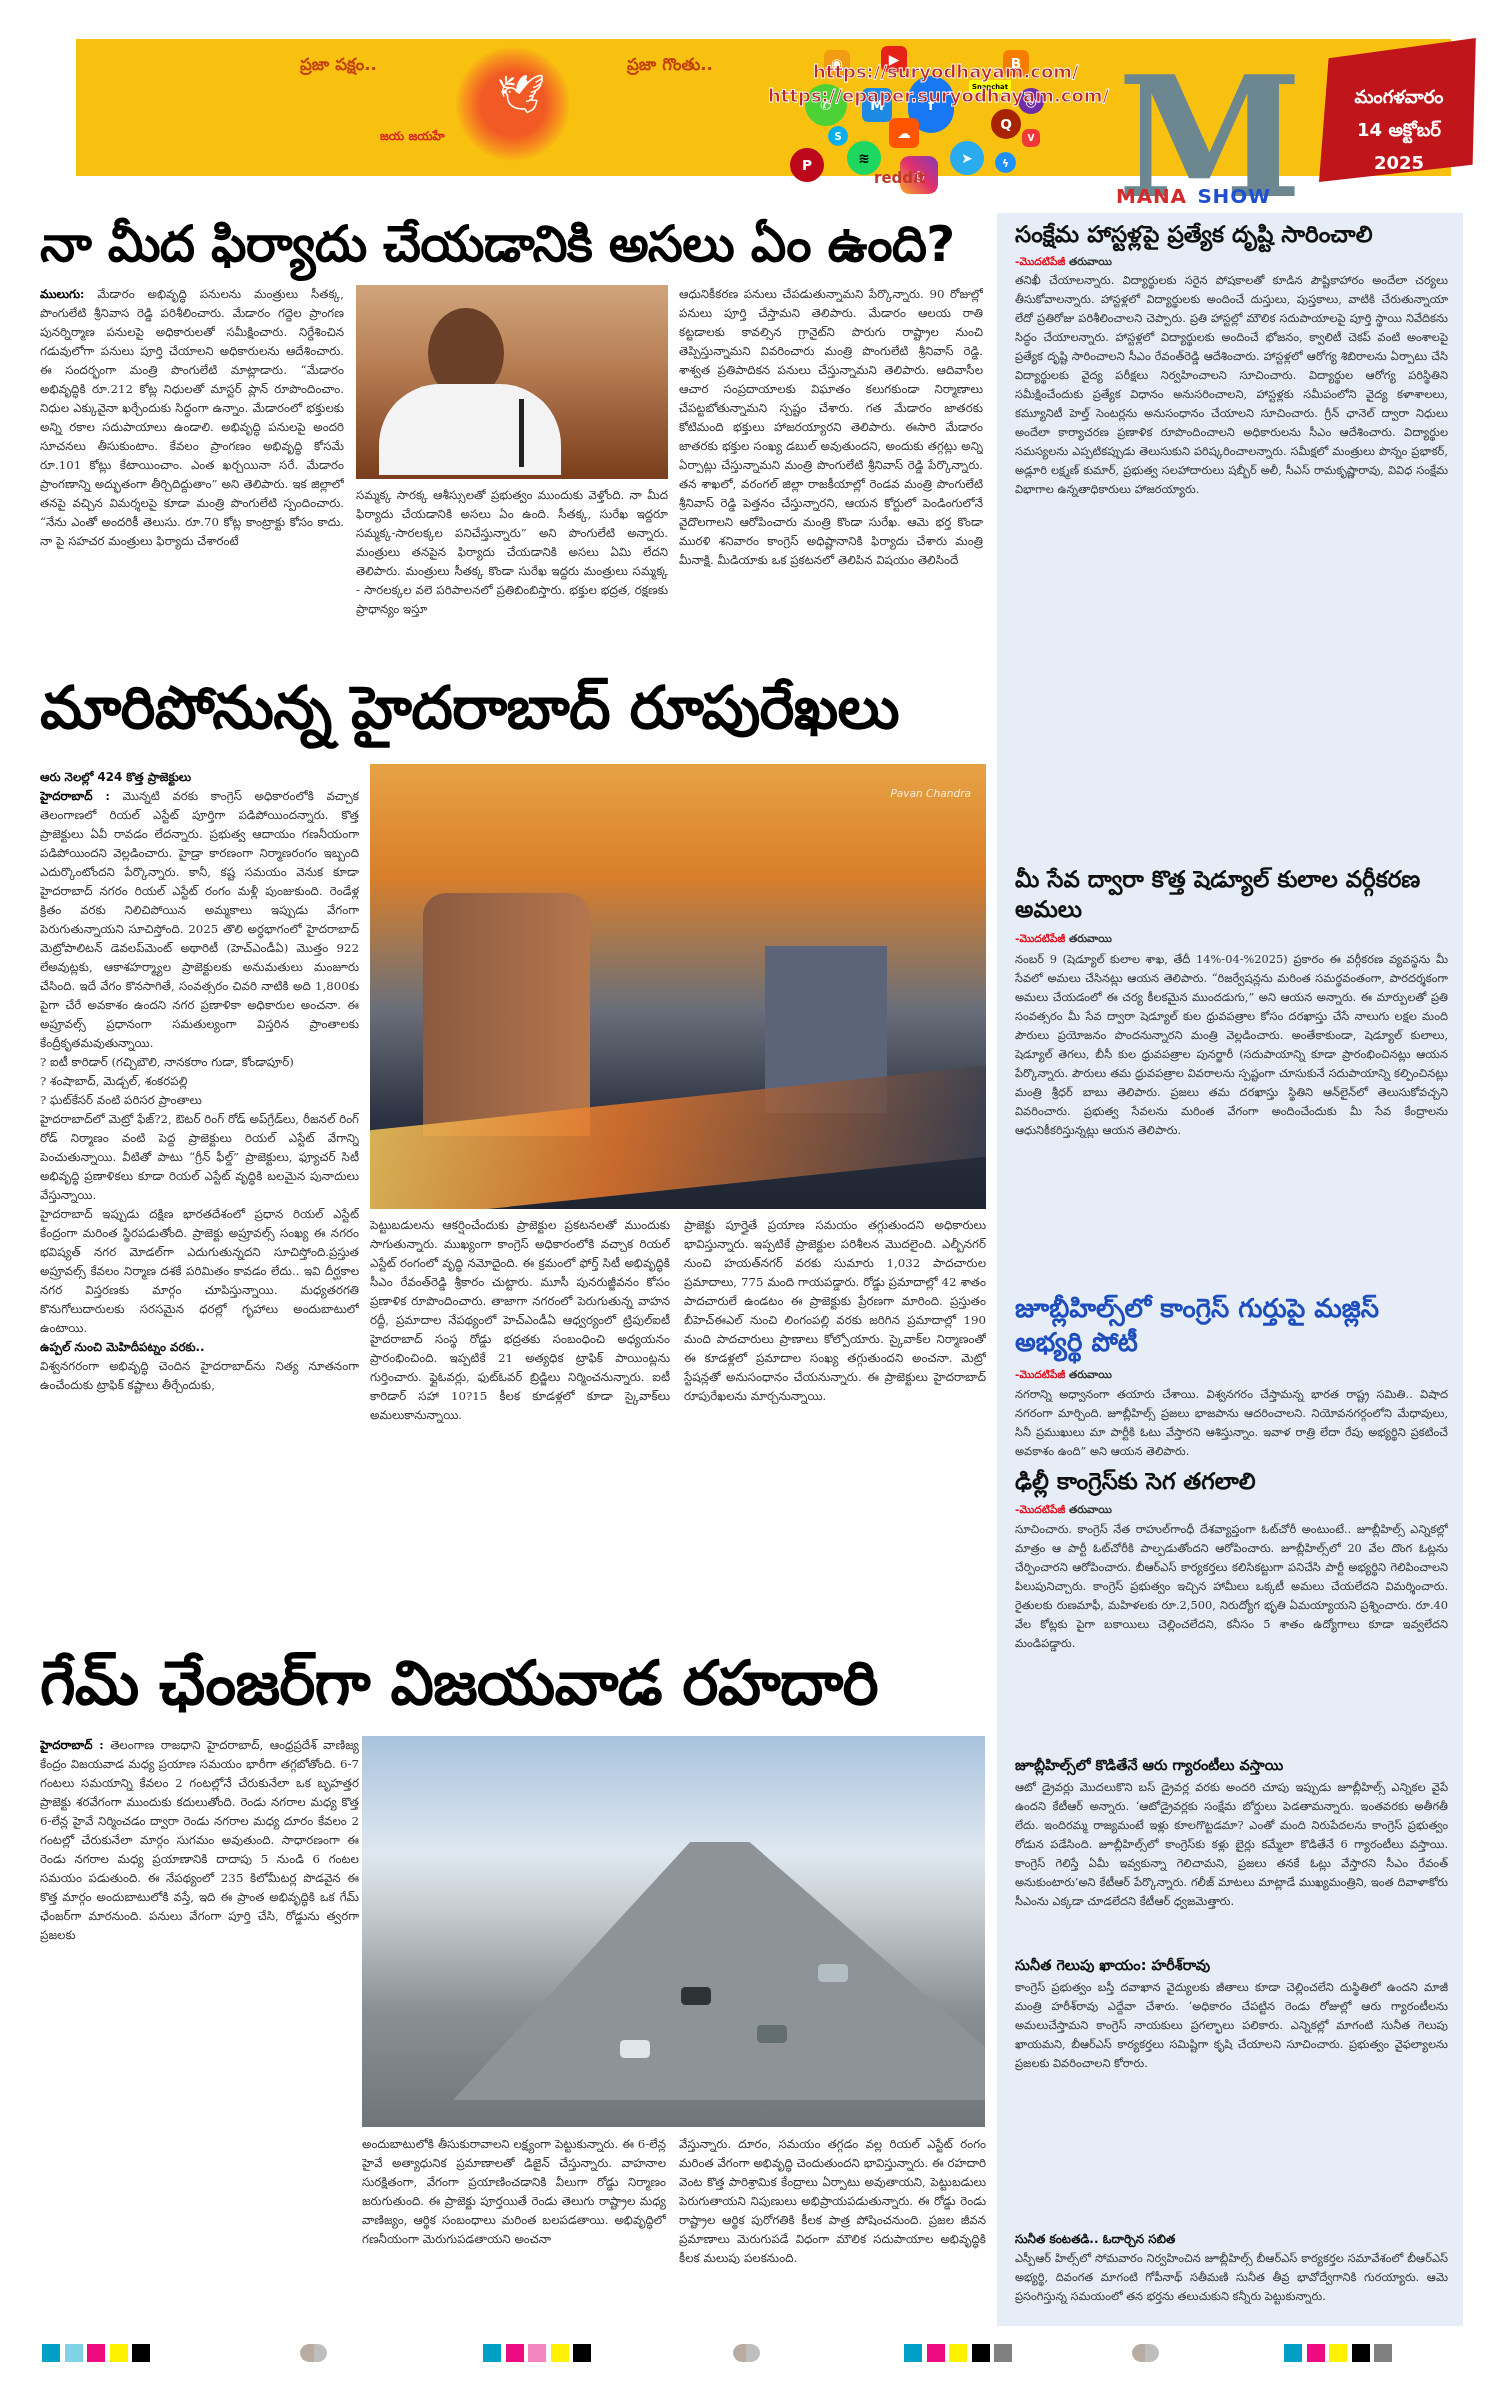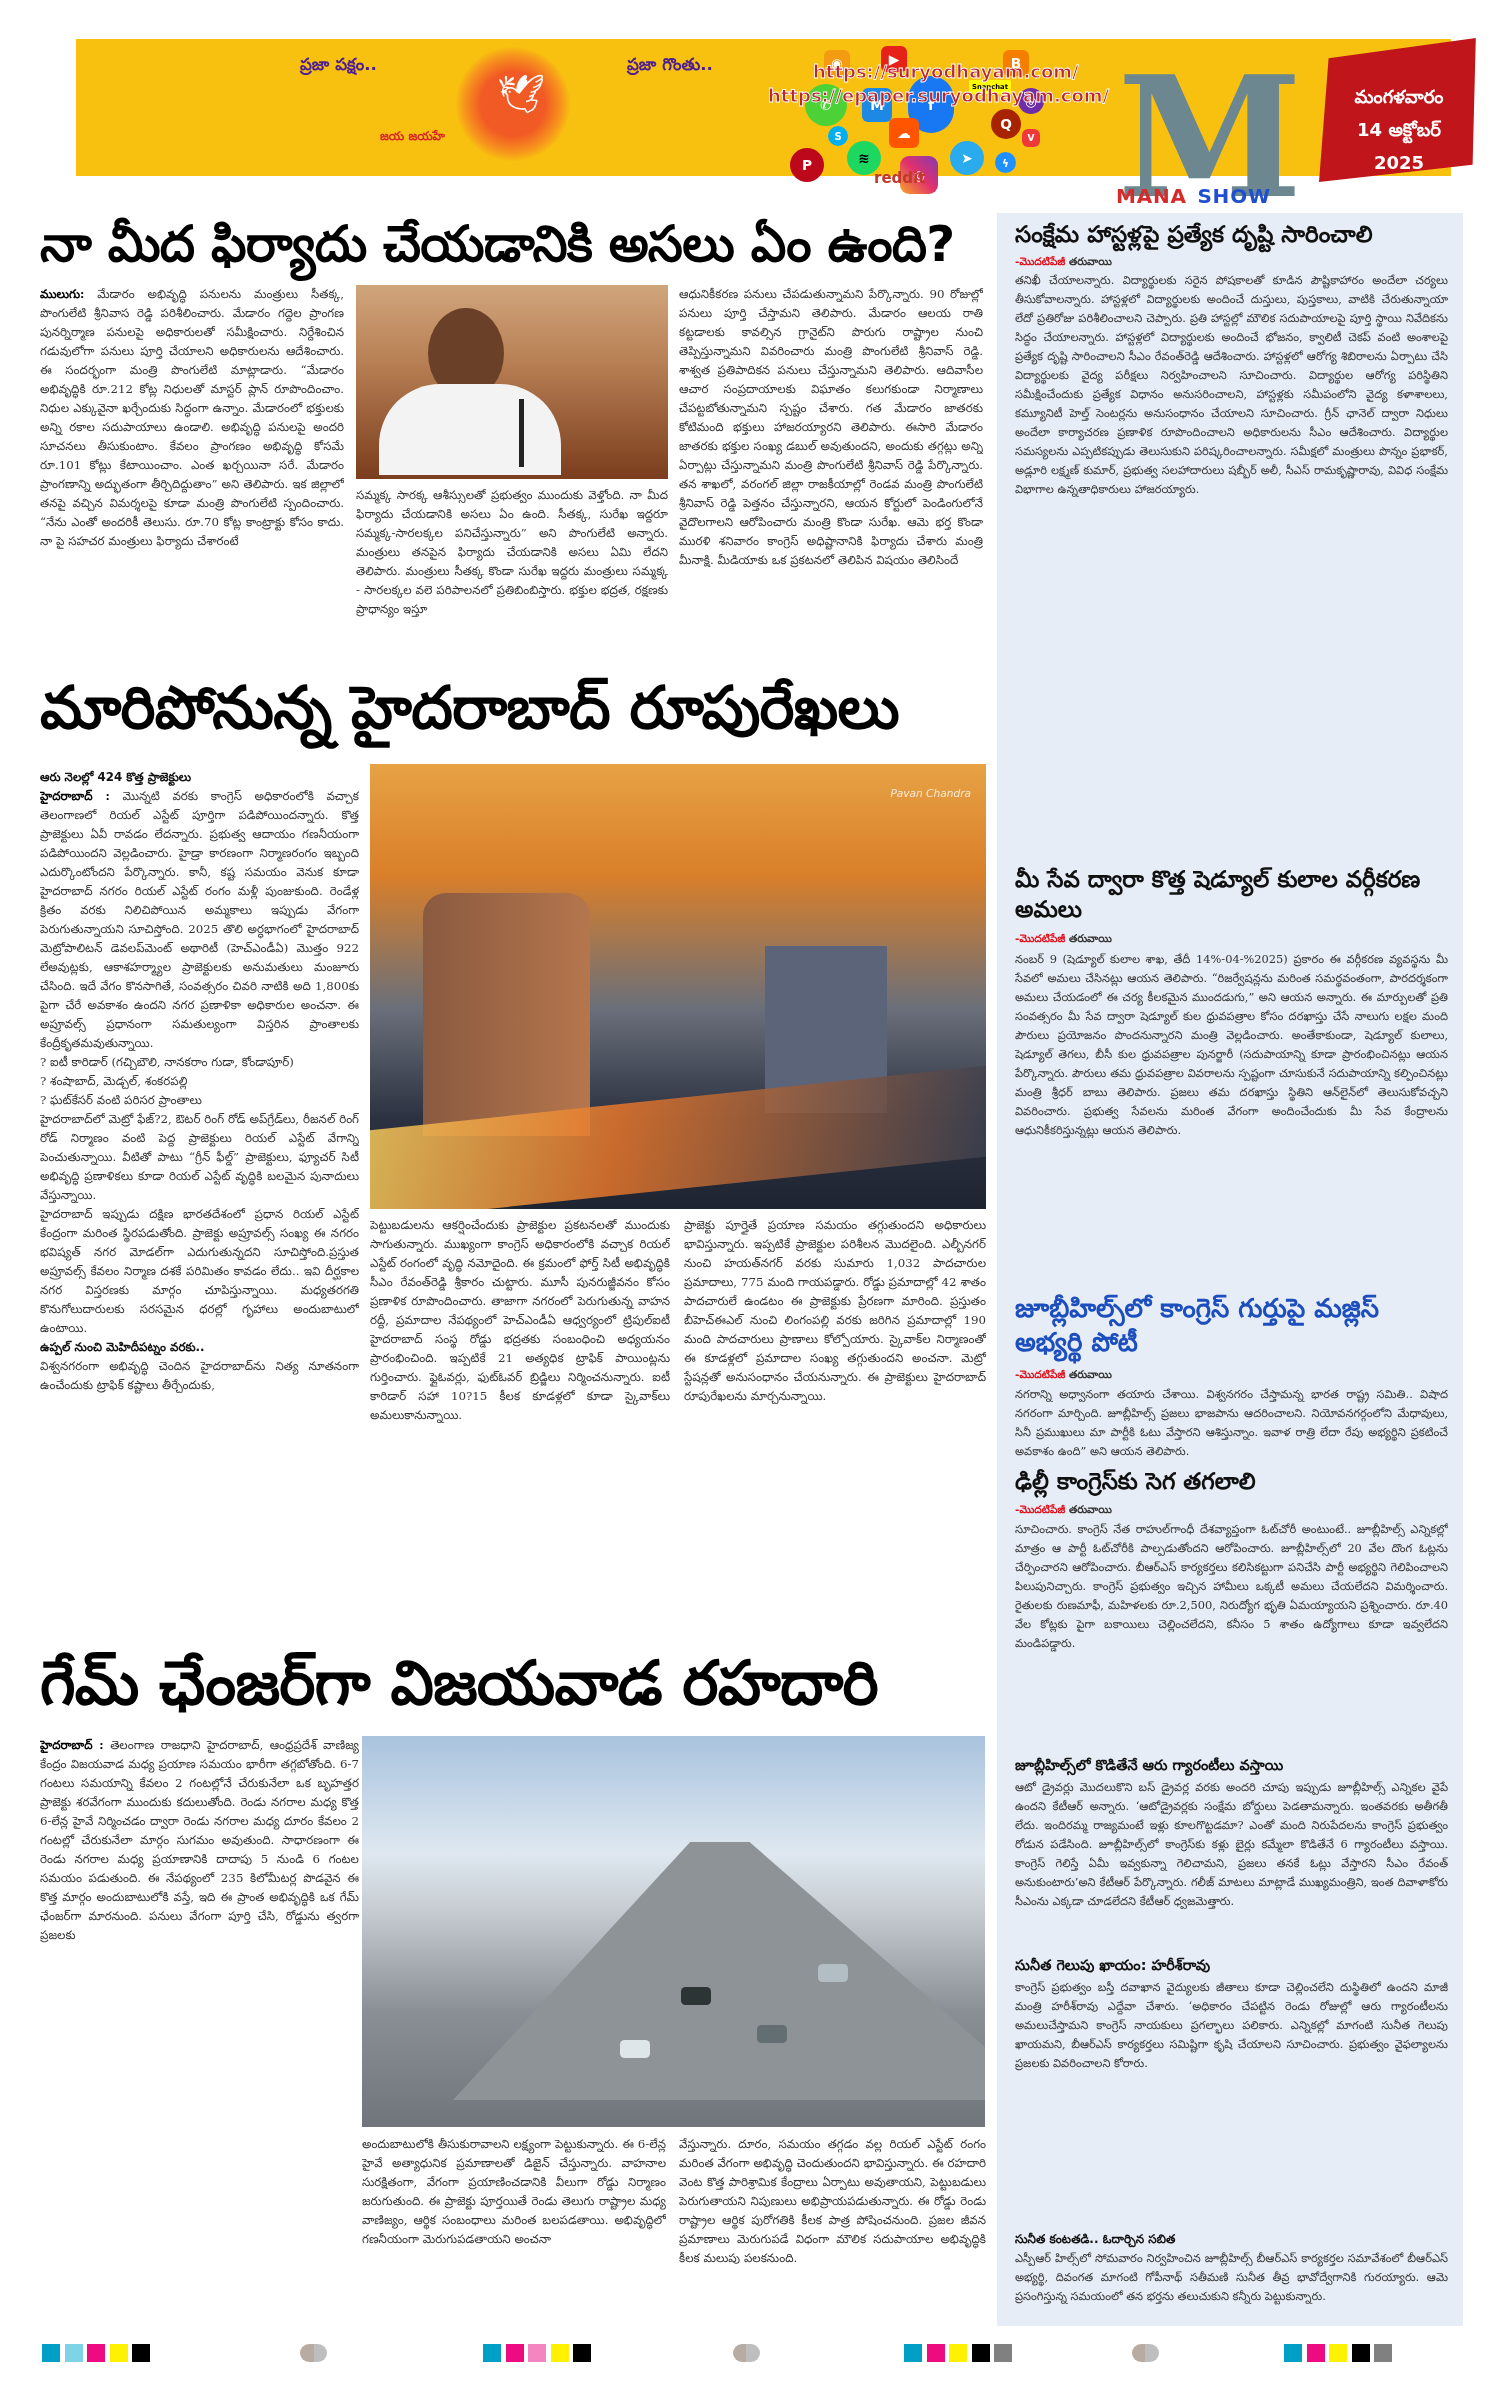--- a/index.html
+++ b/index.html
@@ -9,21 +9,21 @@
   
   .masthead { position: absolute; left: 30px; top: 30px; width: 1421px; height: 156px; }
   .mast-band { position: absolute; left: 46px; top: 9px; width: 1375px; height: 137px; background: #f8c10f; }
   .page-tag { position: absolute; left: 0; top: 6px; width: 152px; height: 156px; }
   .tag-pink { position: absolute; left: 11.4px; top: 7.6px; width: 152px; height: 32px; background: #e8195b; }
   .tag-blue { position: absolute; left: 11.4px; top: 40px; width: 152px; height: 53px; background: #4a8cf0;
               color: #fff; font-size: 21px; font-weight: bold; display: flex; align-items: center; justify-content: center; }
   .tag-mint { position: absolute; left: 26.6px; top: 93px; width: 122px; height: 68px; background: #8ff2d7;
               clip-path: polygon(0 0, 100% 0, 100% 45%, 50% 100%, 0 45%); color: #6c1b7d; font-size: 30px; font-weight: bold;
               display: flex; justify-content: center; padding-top: 7.6px; }
-  .slogan { position: absolute; color: #4c1d95; font-size: 16.7px; font-weight: bold; }
+  .slogan { position: absolute; color: #c2410c; font-size: 16.7px; font-weight: bold; }
   .slogan.left { left: 270px; top: 24px; }
   .slogan.right { left: 597px; top: 24px; }
   .sun { position: absolute; left: 426px; top: 16.7px; width: 114px; height: 114px; border-radius: 50%;
          background: radial-gradient(circle, #f15a24 40%, #f7941d 60%, transparent 72%); }
   .dove { position: absolute; left: 467px; top: 42px; font-size: 38px; color: #fff; }
   .logo-small { position: absolute; left: 350px; top: 99px; font-size: 12px; color: #d8232a; font-weight: bold; }
   .logo { position: absolute; left: 258px; top: 103px; font-size: 76px; font-weight: 900; color: #1a4fd1;
           -webkit-text-stroke: 3px #ffffff; letter-spacing: 1.5px; line-height: 1; }
   .social-cluster { position: absolute; left: 790px; top: 42px; width: 258px; height: 137px; }
   .soc { position: absolute; width: 26px; height: 26px; border-radius: 6px; display: flex; align-items: center; justify-content: center;

